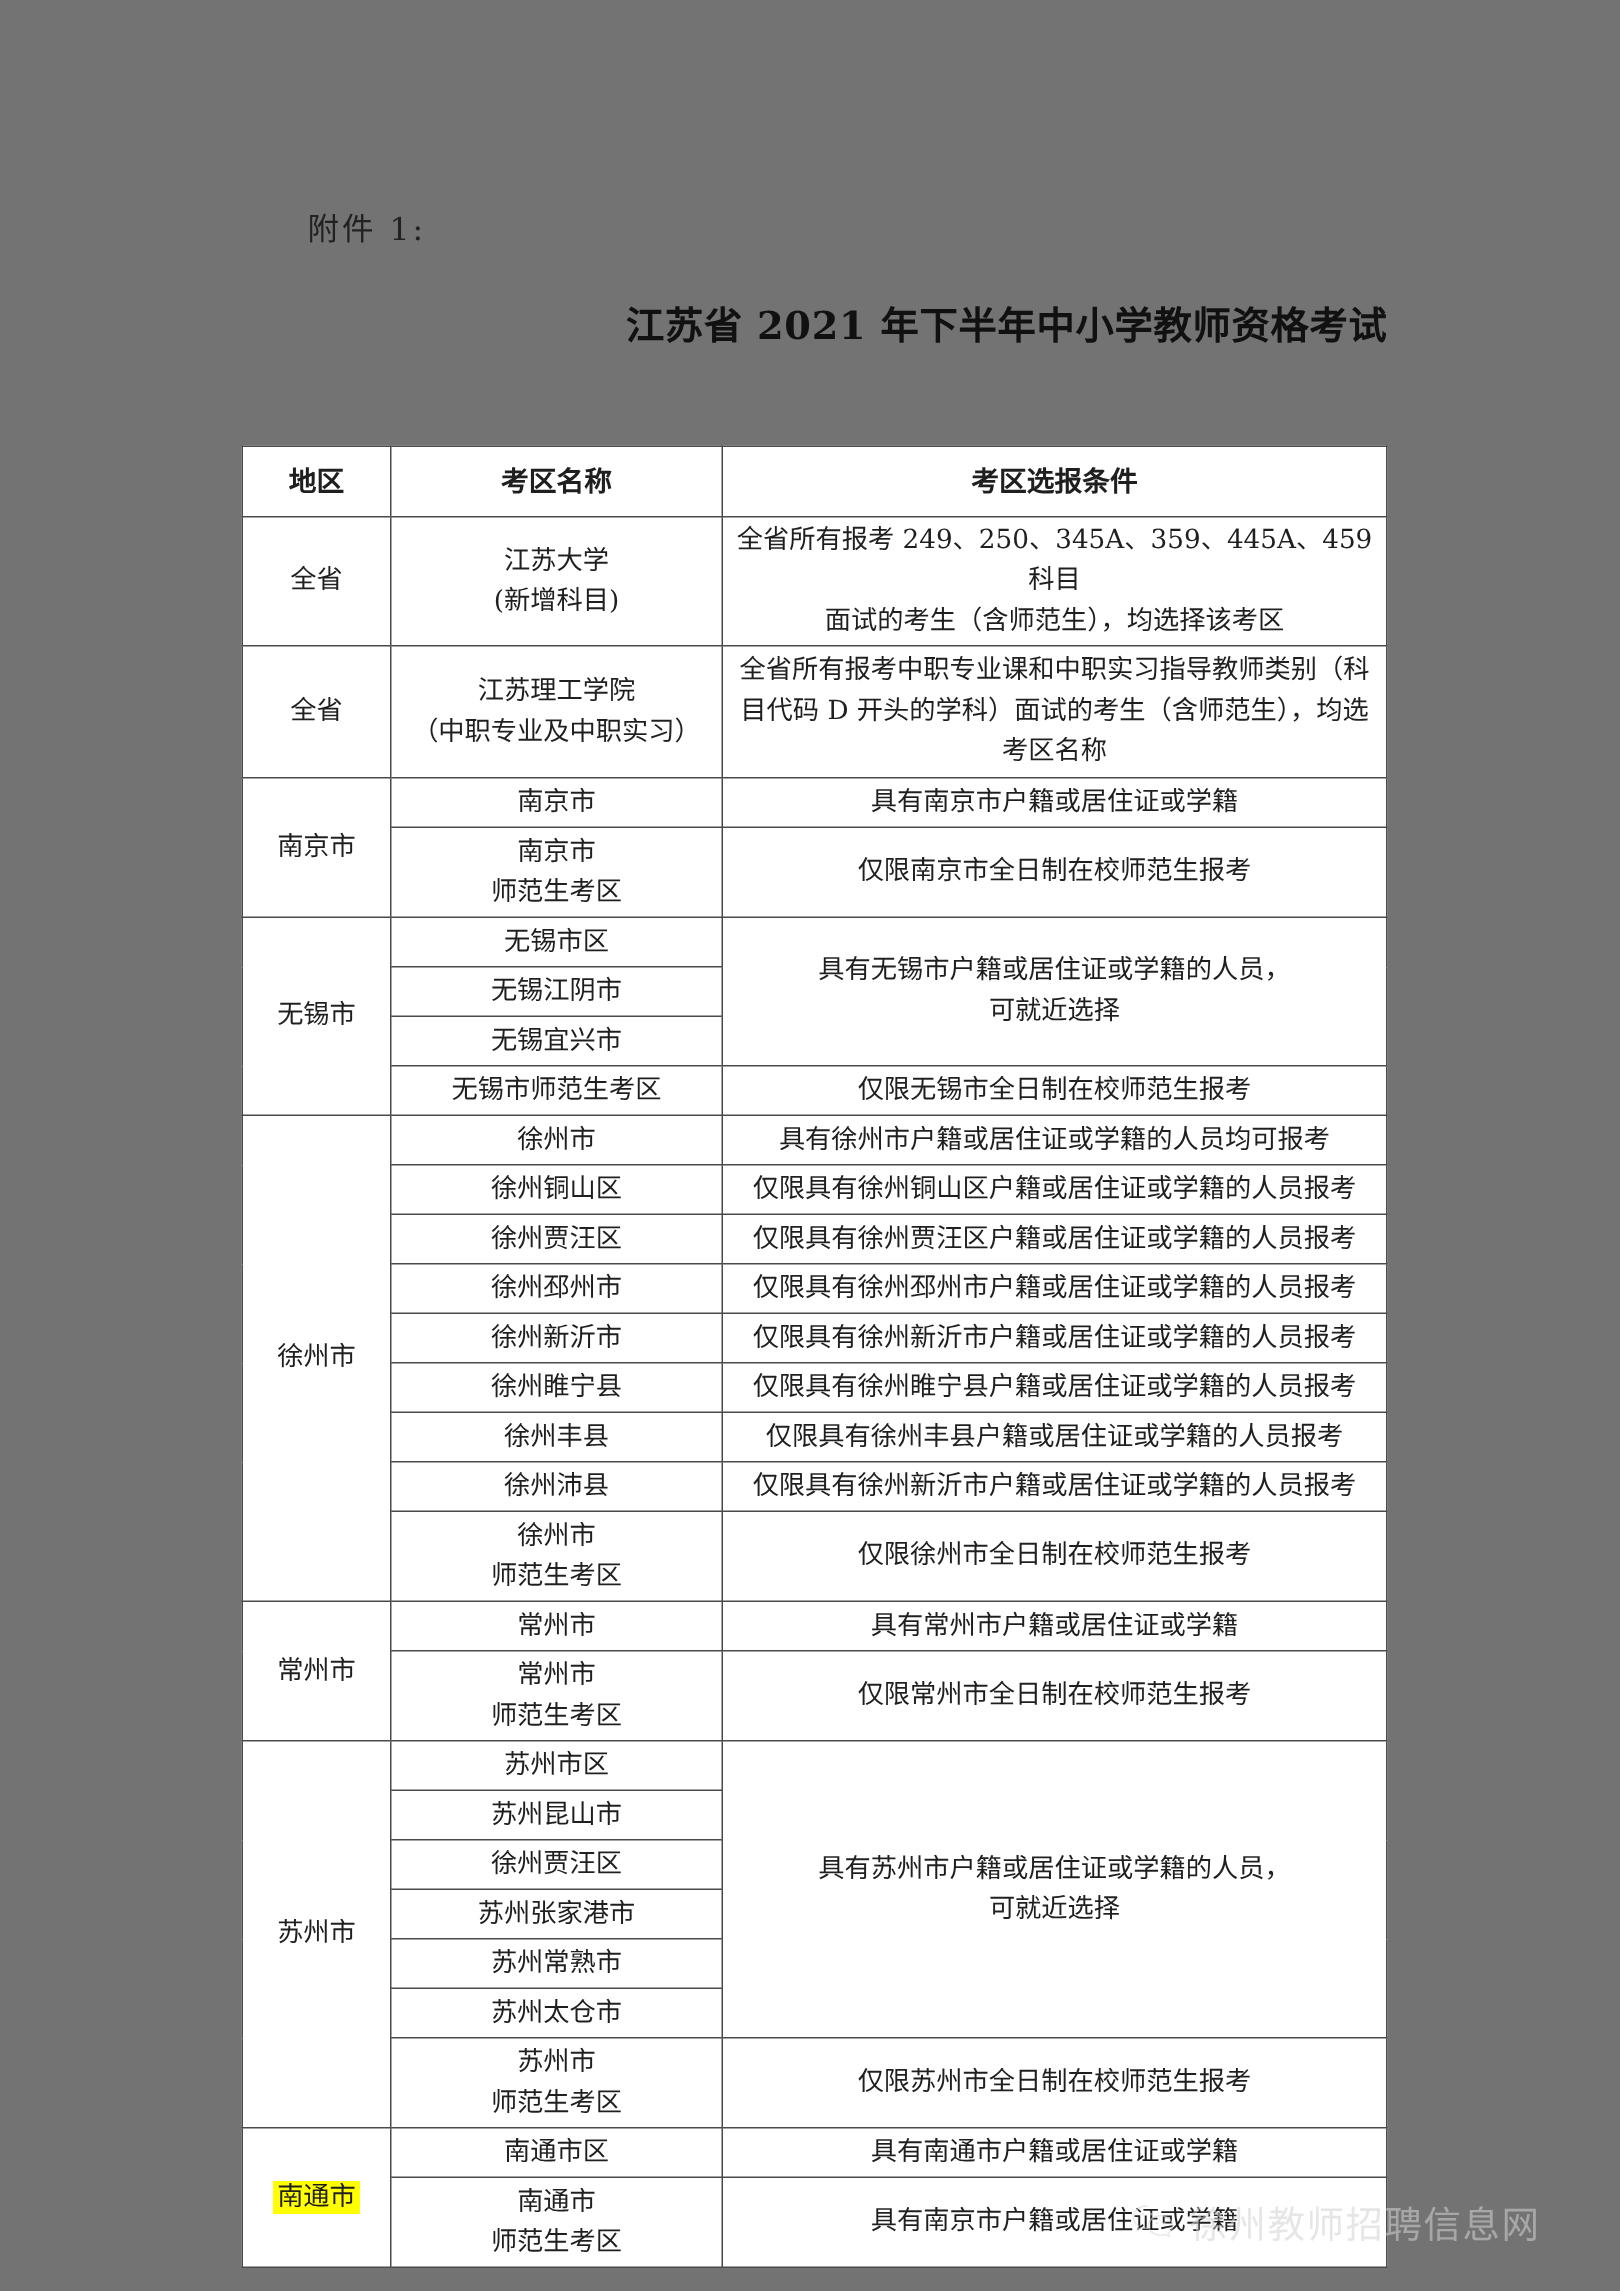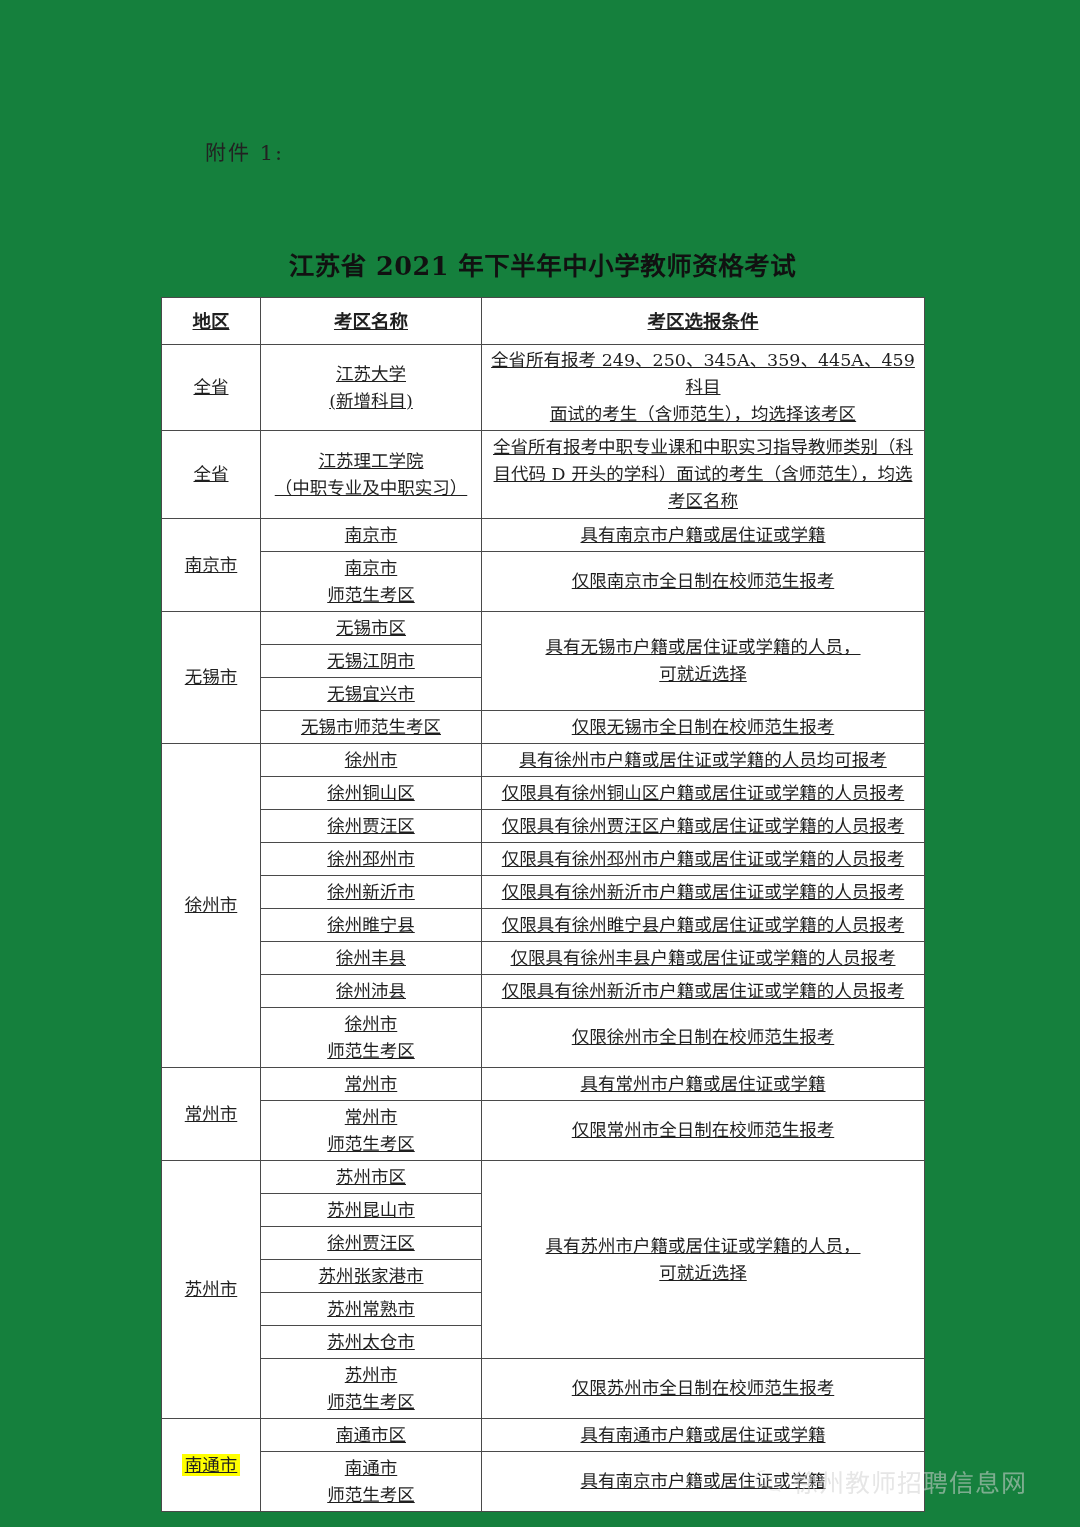--- a/index.html
+++ b/index.html
@@ -13,42 +13,41 @@
     height: 1527px;
     position: relative;
     font-family: "DejaVu Serif", "Liberation Serif", serif;
     color: #1a1a1a;
     overflow: hidden;
   }
 
   .page {
     position: absolute;
     inset: 0;
-    background: #15803d;
+    background: #737373;
   }
 
   
   .attachment-label {
     position: absolute;
     left: 205px;
     top: 136px;
     font-size: 21px;
     letter-spacing: 2px;
     color: #222;
     white-space: nowrap;
   }
 
   
   .title-block {
     position: absolute;
     left: 160px;
     top: 198px;
     width: 765px;
-    text-align: center;
-    margin-top: 48px;
+    text-align: right;
   }
   .title-line {
     font-size: 25.5px;
     font-weight: bold;
     letter-spacing: 0.5px;
     line-height: 40px;
     color: #111;
     white-space: nowrap;
   }
 
@@ -71,21 +70,20 @@
 
   table.main td, table.main th {
     border: 1.3px solid #4a4a4a;
     text-align: center;
     vertical-align: middle;
     font-size: 17.5px;
     line-height: 27px;
     color: #1f1f1f;
     padding: 2px 4px;
     font-weight: normal;
-    text-decoration: underline;
   }
   table.main th {
     font-weight: bold;
     font-size: 18.5px;
     height: 42px;
   }
   td.region {
     font-size: 18px;
   }
   td.row1 { height: 28px; }

